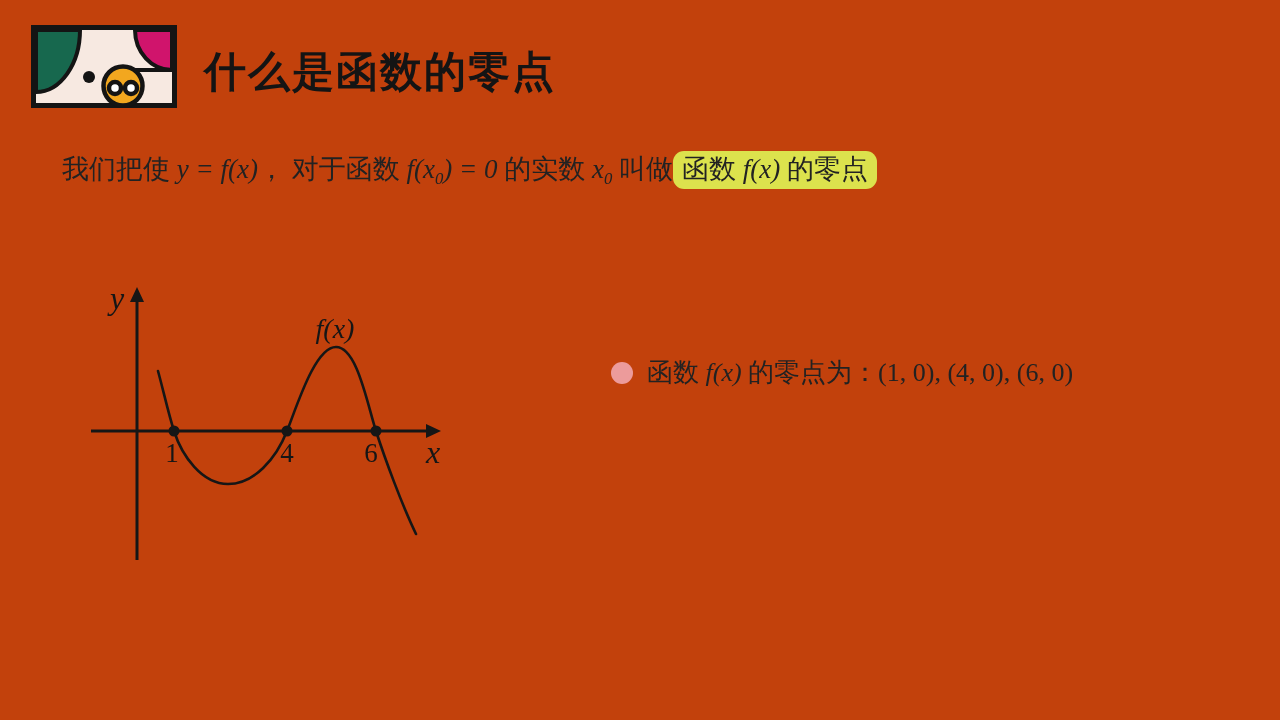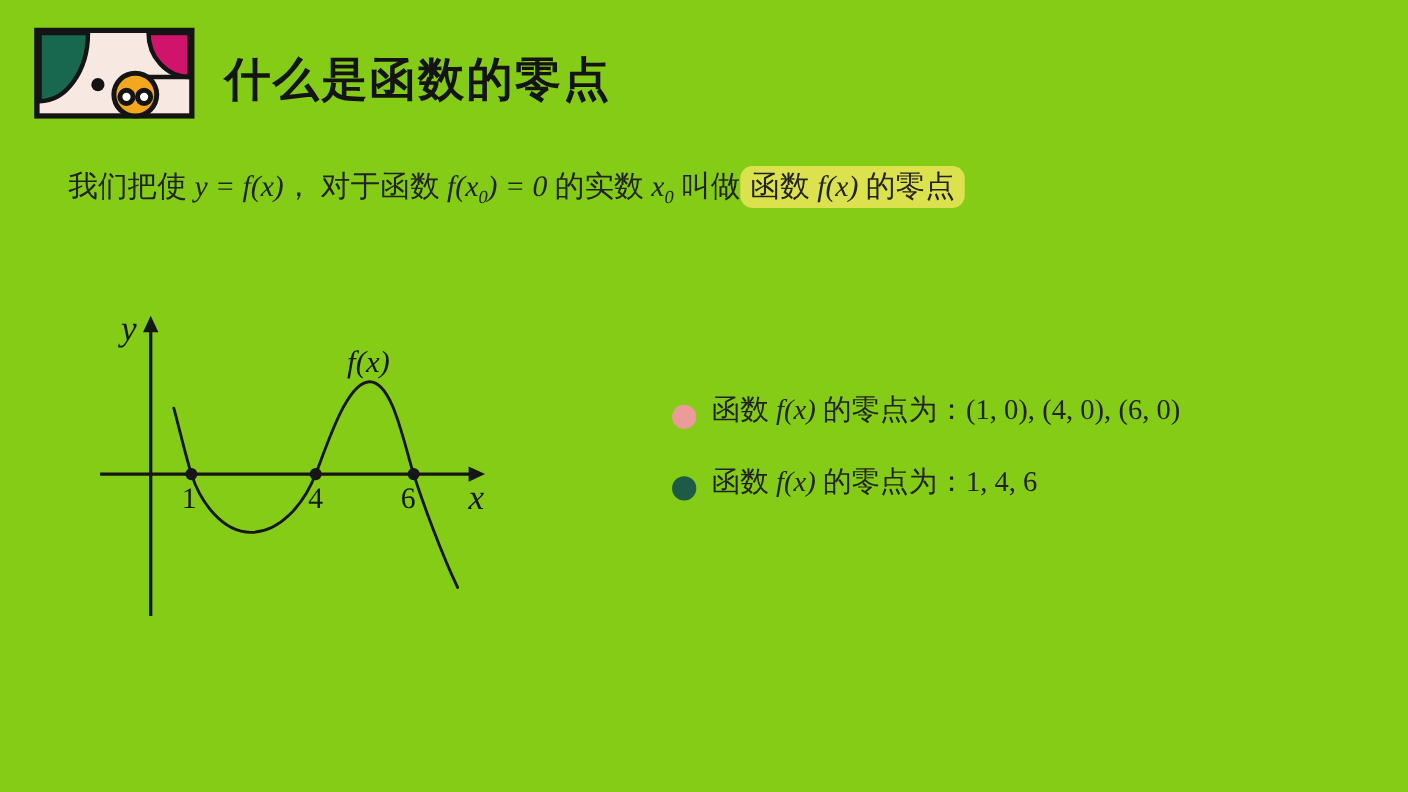--- a/index.html
+++ b/index.html
@@ -16,31 +16,31 @@
   .definition { position:absolute; left:62px; top:149px; font-size:27px; line-height:40px;
                 white-space:nowrap; color:#222; }
   .m { font-family:"Liberation Serif", serif; font-style:italic; }
   .definition sub, .bullet sub { font-size:0.62em; font-style:italic; }
   .hl { border-radius:11px; padding:3px 9px 5px;text-align:center; }
 
   .graph { position:absolute; left:70px; top:265px; width:420px; height:310px; }
   .graph text { font-family:"Liberation Serif", serif; fill:#161616; }
   .graph .it { font-style:italic; }
 
-  .bullet { position:absolute; display:flex; align-items:flex-end; gap:14px;
+  .bullet { position:absolute; display:flex; align-items:center; gap:14px;
             font-size:26px; white-space:nowrap; color:#222; }
   .bullet.b1 { left:611px; top:355px; }
   .bullet.b2 { left:611px; top:420px; }
   .dot { width:22px; height:22px; border-radius:50%; flex:0 0 auto; }
   .val { font-family:"Liberation Serif", serif; }
 </style>
 </head>
 <body>
 
-<div class="stage" style="background-color: #84cc16; text-decoration: underline;">
+<div class="stage" style="background-color: #c2410c; text-decoration: underline;">
 
   <div class="logo">
     <svg viewBox="0 0 146 83">
       <rect x="2.5" y="2.5" width="141" height="78" stroke="#141414" stroke-width="5" fill="#f7e9e1"></rect>
       <path d="M5,5 L49,5 A44,62 0 0 1 5,67 Z" stroke="#141414" stroke-width="4" fill="#17684e"></path>
       <path d="M141,5 L104,5 A37,40 0 0 0 141,45 Z" stroke="#141414" stroke-width="4" fill="#d0146c"></path>
       <line x1="96" y1="45" x2="141" y2="45" stroke="#141414" stroke-width="4"></line>
       <circle cx="58" cy="52" r="6" fill="#141414"></circle>
       <circle cx="92" cy="61" r="19.5" stroke="#141414" stroke-width="4.5" fill="#f2a71f"></circle>
       <circle cx="84" cy="63" r="6" fill="#ffffff" stroke="#141414" stroke-width="4.5"></circle>
@@ -79,18 +79,14 @@
     <text x="172" y="462" font-size="27" text-anchor="middle">1</text>
     <text x="287" y="462" font-size="27" text-anchor="middle">4</text>
     <text x="371" y="462" font-size="27" text-anchor="middle">6</text>
   </svg>
 
   <div class="bullet b1">
     <span class="dot" style="background-color: rgb(236, 155, 155);"></span>
     <span><span>函数 </span><span class="m">f(x)</span><span> 的零点为：</span><span class="val">(1, 0), (4, 0), (6, 0)</span></span>
   </div>
 
-  <div class="bullet b2">
-    <span class="dot" style="background-color: rgb(29, 91, 70);"></span>
-    <span><span>函数 </span><span class="m">f(x)</span><span> 的零点为：</span><span class="val">1, 4, 6</span></span>
-  </div>
 
 </div>
 
 </body></html>

